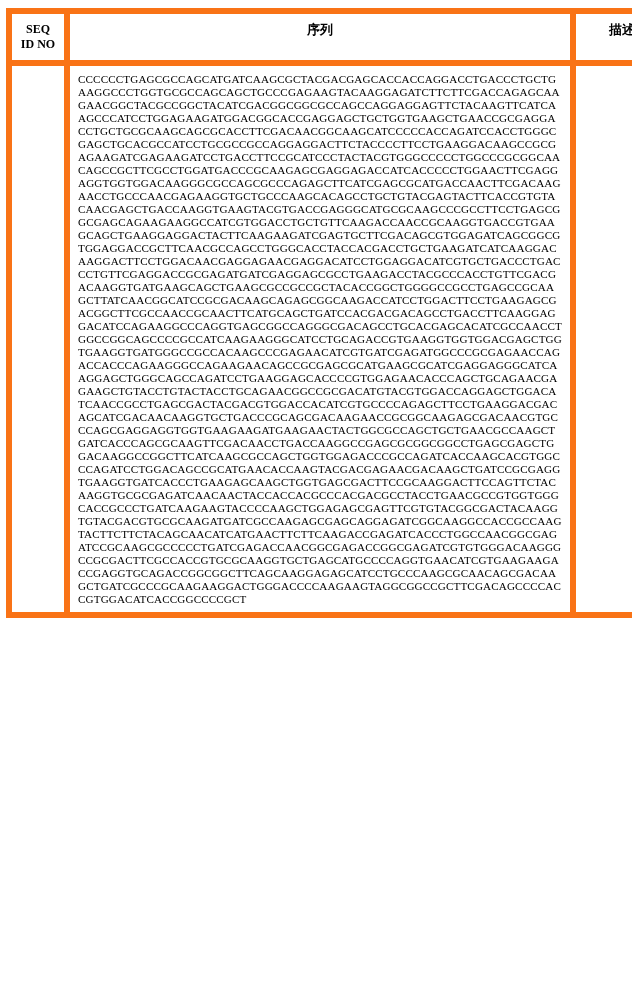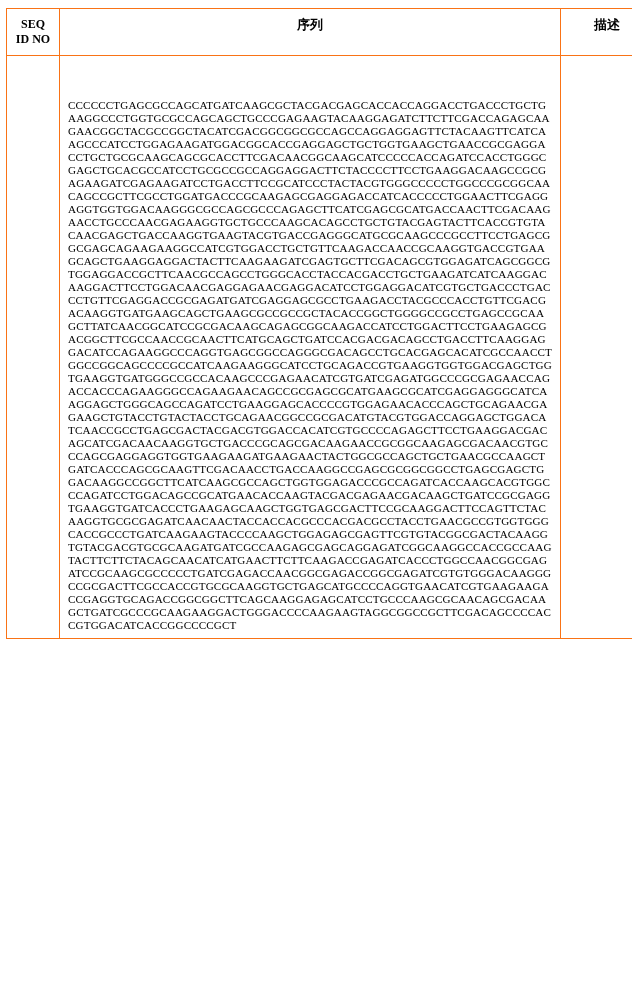--- a/index.html
+++ b/index.html
@@ -22,21 +22,21 @@
     padding: 8px 6px 6px 6px;
   }
   table.seq-table {
     width: 620px;
     border-collapse: collapse;
     table-layout: fixed;
     border: 1px solid #000;
   }
   table.seq-table th,
   table.seq-table td {
-    border: 1px solid #f97316;
+    border: 6px solid #f97316;
     vertical-align: top;
     padding: 4px;
   }
   th.col-seqid {
     width: 44px;
   }
   th.col-seq {
     width: 492px;
     margin-top: 24px;
   }
@@ -68,21 +68,20 @@
   }
   .seq-body {
     font-family: "Liberation Serif", serif;
     font-size: 11.1px;
     line-height: 13.0px;
     letter-spacing: 0.15px;
     padding: 3px 4px 2px 4px;
     word-break: break-all;
     white-space: pre-wrap;
     text-align: left;
-    margin-top: 36px;
   }
 </style>
 </head>
 <body>
 
 <div class="page">
   <table class="seq-table">
     <thead>
       <tr>
         <th class="col-seqid">

